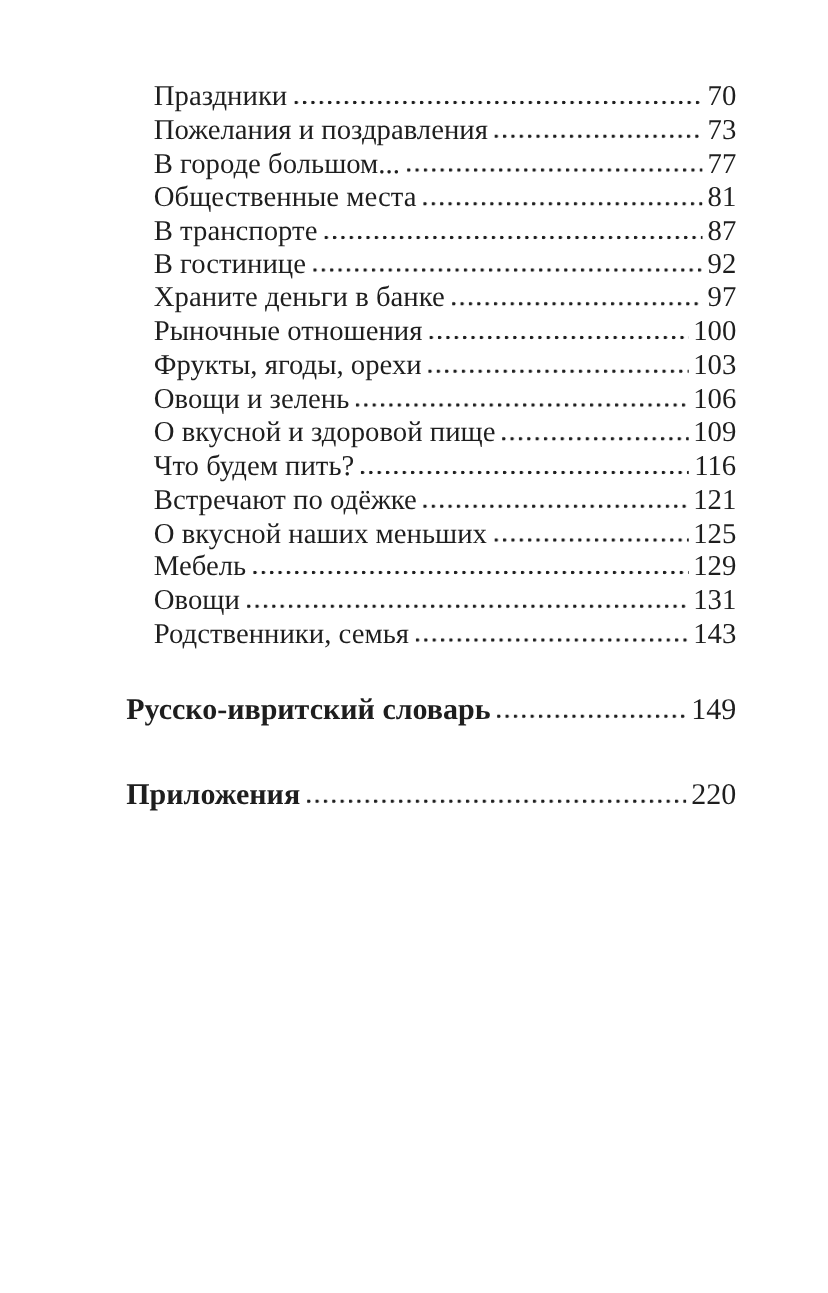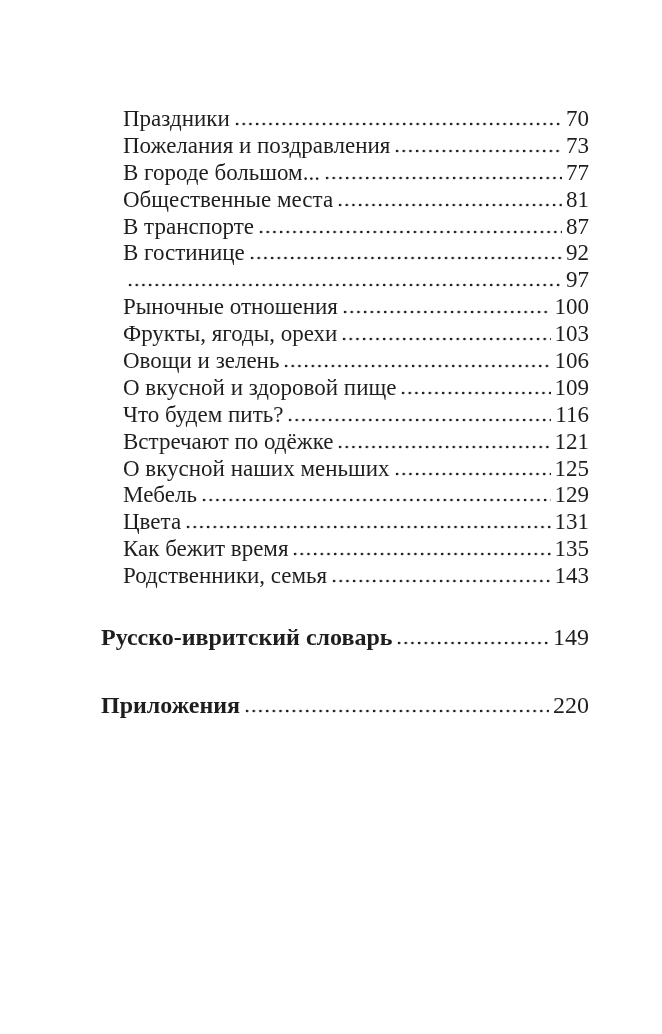--- a/index.html
+++ b/index.html
@@ -13,21 +13,21 @@
     background: var(--paper);
   }
   .page {
     position: relative;
     width: 662px;
     height: 774px;
     background: var(--paper);
     color: var(--ink);
     font-family: "Liberation Serif", "DejaVu Serif", serif;
     font-size: 23px;
-    padding: 106px 73px 0 101px;
+    padding: 64px 73px 0 101px;
     overflow: hidden;
   }
   .toc { width: 100%; }
   .row {
     display: flex;
     align-items: baseline;
     line-height: 26.9px;
     height: 26.9px;
     white-space: nowrap;
   }
@@ -84,20 +84,21 @@
       <span class="title">В транспорте</span>
       <span class="dots"></span>
       <span class="pagenum">87</span>
     </div>
     <div class="row sub">
       <span class="title">В гостинице</span>
       <span class="dots"></span>
       <span class="pagenum">92</span>
     </div>
     <div class="row sub">
+      <span class="title">Храните деньги в банке</span>
       <span class="dots"></span>
       <span class="pagenum">97</span>
     </div>
     <div class="row sub">
       <span class="title">Рыночные отношения</span>
       <span class="dots"></span>
       <span class="pagenum">100</span>
     </div>
     <div class="row sub">
       <span class="title">Фрукты, ягоды, орехи</span>
@@ -128,28 +129,23 @@
       <span class="title">О вкусной наших меньших</span>
       <span class="dots"></span>
       <span class="pagenum">125</span>
     </div>
     <div class="row sub">
       <span class="title">Мебель</span>
       <span class="dots"></span>
       <span class="pagenum">129</span>
     </div>
     <div class="row sub">
-      <span class="title">Цвета</span>
+      <span class="title">Овощи</span>
       <span class="dots"></span>
       <span class="pagenum">131</span>
-    </div>
-    <div class="row sub">
-      <span class="title">Как бежит время</span>
-      <span class="dots"></span>
-      <span class="pagenum">135</span>
     </div>
     <div class="row sub">
       <span class="title">Родственники, семья</span>
       <span class="dots"></span>
       <span class="pagenum">143</span>
     </div>
 
     <div class="row section sec-1">
       <span class="title">Русско-ивритский словарь</span>
       <span class="dots"></span>

